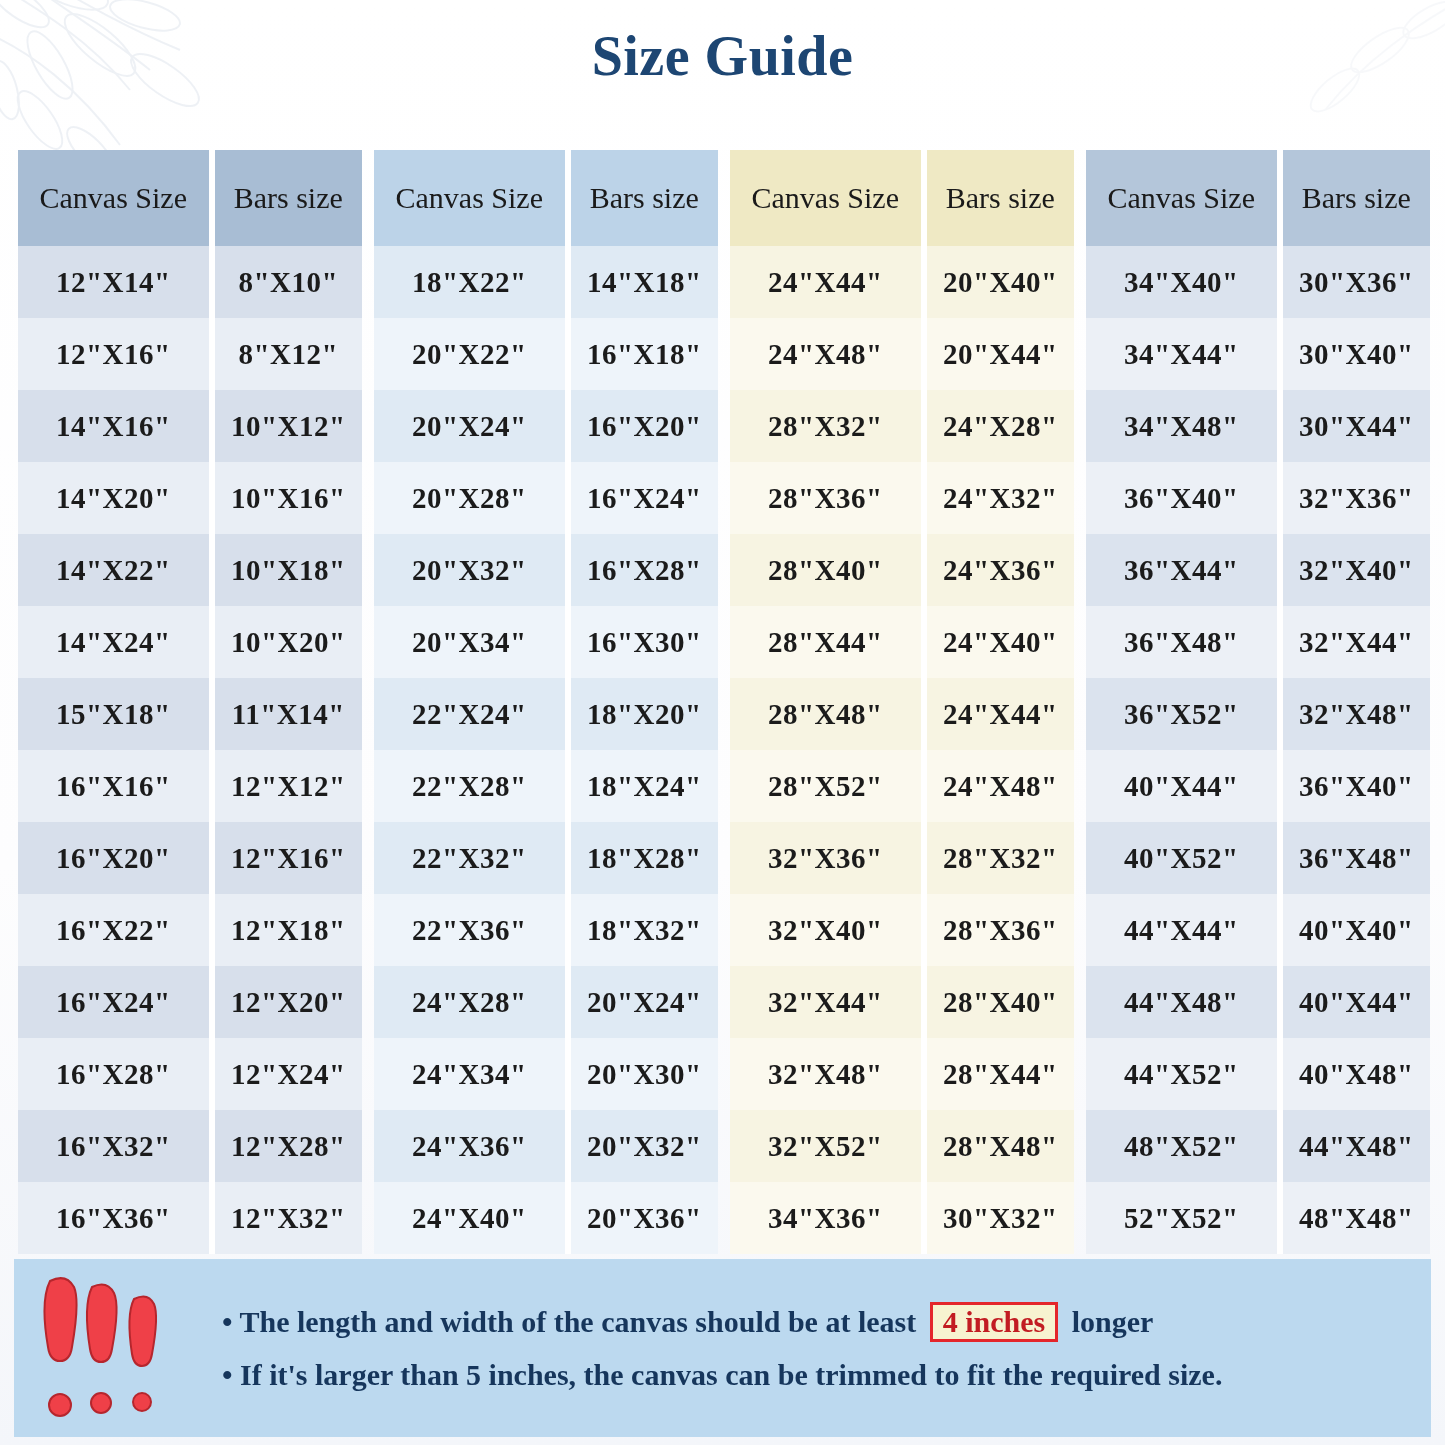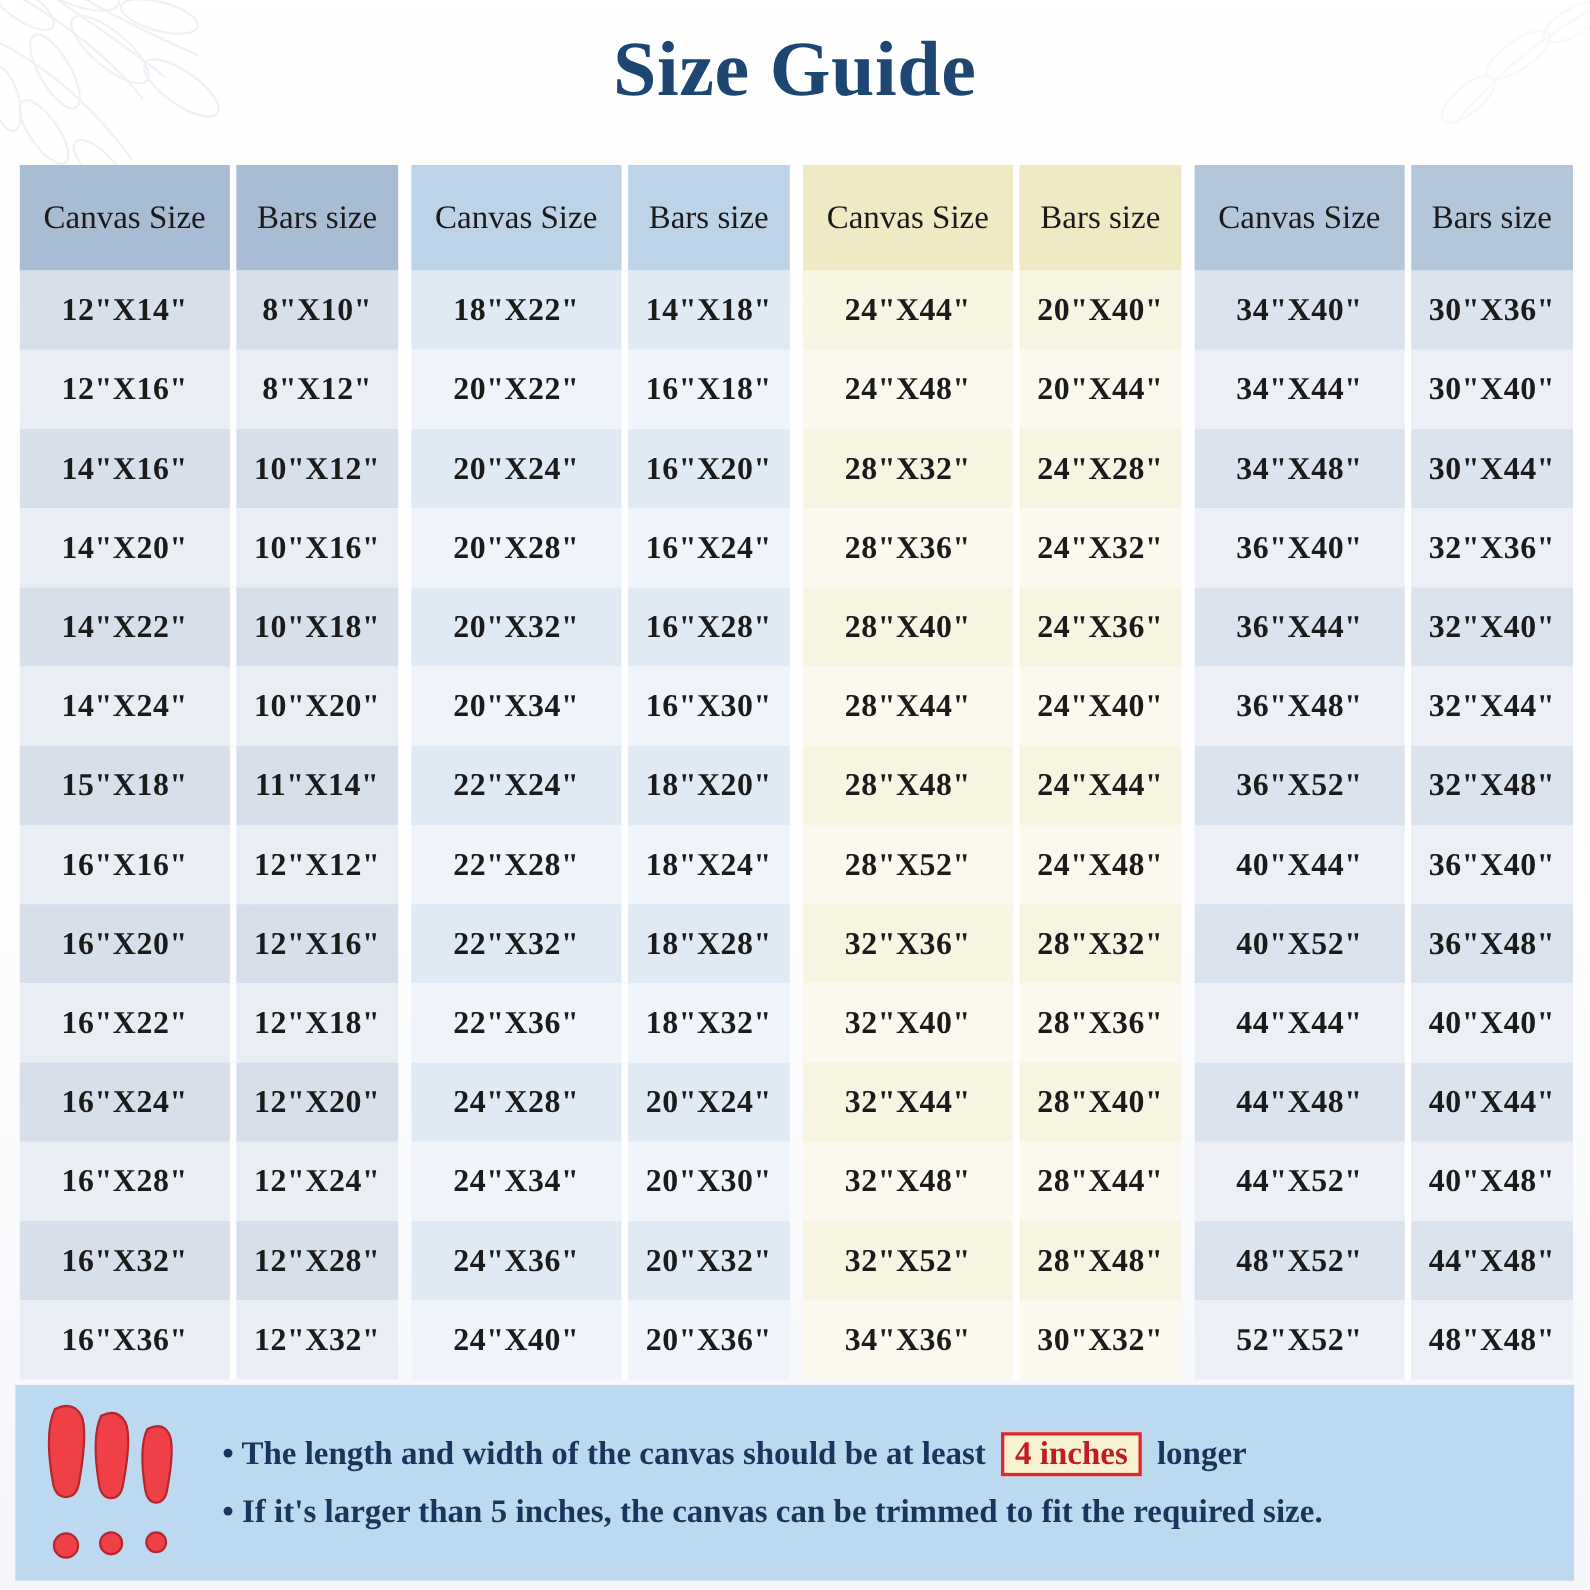--- a/index.html
+++ b/index.html
@@ -30,21 +30,21 @@
     opacity: .18;
     transform: scaleX(-1);
     pointer-events: none;
   }
 
   h1.title {
     position: absolute;
     top: 28px; left: 0; right: 0;
     text-align: center;
     margin: 0;
-    font-size: 71px;
+    font-size: 56px;
     line-height: 1;
     font-weight: bold;
     color: #1d4673;
     letter-spacing: .5px;
   }
 
   .tables {
     position: absolute;
     top: 150px; left: 18px;
     width: 1412px;
@@ -98,21 +98,21 @@
   
   .note {
     position: absolute;
     left: 14px; bottom: 8px;
     width: 1417px;
     min-height: 160px;
     background: #bcd9ef;
     display: flex;
     align-items: center;
     padding: 14px 18px 14px 14px;
-    gap: 4px;
+    gap: 24px;
   }
   .marks { width: 170px; flex: 0 0 170px; height: 150px; position: relative; }
   .note-text { flex: 1 1 auto; }
   .note-line {
     font-size: 30px;
     font-weight: bold;
     color: #16365c;
     line-height: 1.26;
   }
   .note-line + .note-line { margin-top: 14px; }

